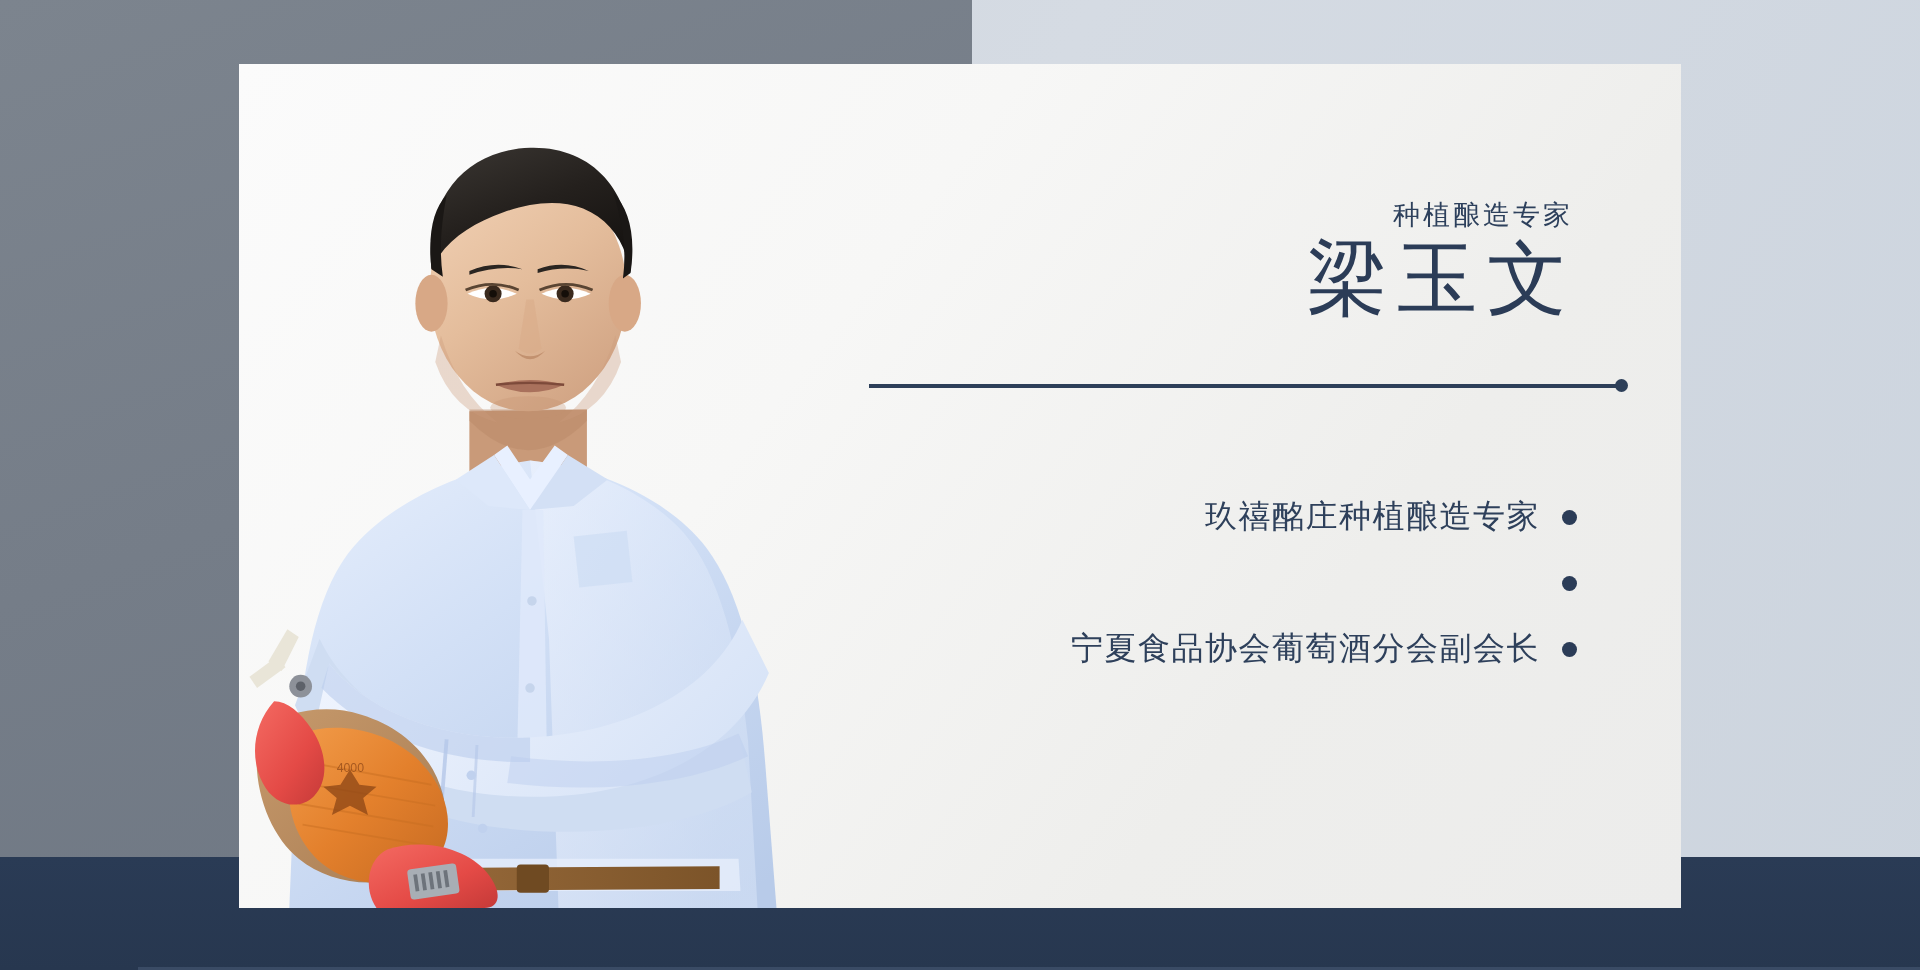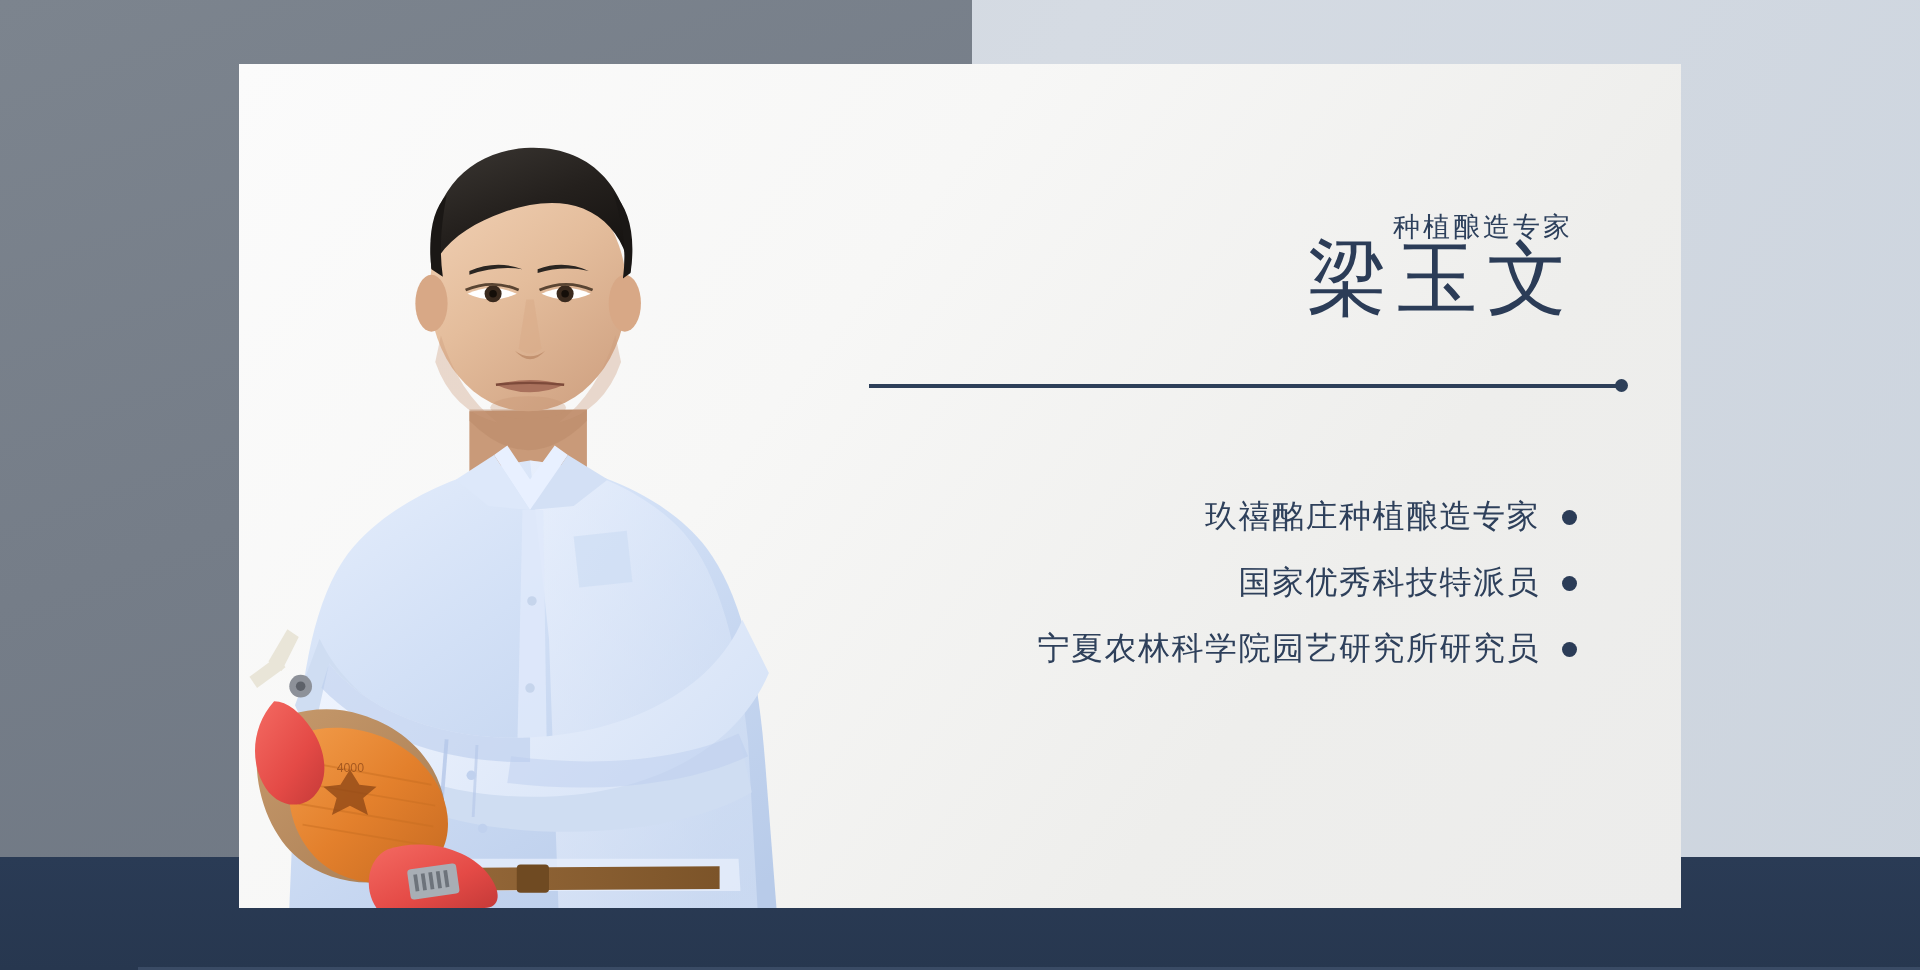--- a/index.html
+++ b/index.html
@@ -74,21 +74,21 @@
     position: absolute;
     left: 700px;
     top: 0;
     width: 700px;
     height: 844px;
   }
 
   .subtitle {
     position: absolute;
     right: 66px;
-    top: 145px;
+    top: 133px;
     font-size: 27px;
     letter-spacing: 3px;
     color: #2d405c;
     white-space: nowrap;
     font-family: "Liberation Sans", "DejaVu Sans", sans-serif;
   }
 
   .name {
     position: absolute;
     right: 62px;
@@ -355,24 +355,23 @@
 
       <div class="divider"></div>
       <div class="divider-dot"></div>
 
       <ul class="cred-list">
         <li class="cred-item">
           <span class="cred-text">玖禧酩庄种植酿造专家</span>
           <span class="cred-dot"></span>
         </li>
         <li class="cred-item">
-          <span class="cred-text">国家优秀科技特派员</span>
           <span class="cred-dot"></span>
         </li>
         <li class="cred-item">
-          <span class="cred-text">宁夏农林科学院园艺研究所研究员</span>
+          <span class="cred-text">宁夏食品协会葡萄酒分会副会长</span>
           <span class="cred-dot"></span>
         </li>
       </ul>
 
     </div>
   </div>
 </div>
 
 </body></html>

